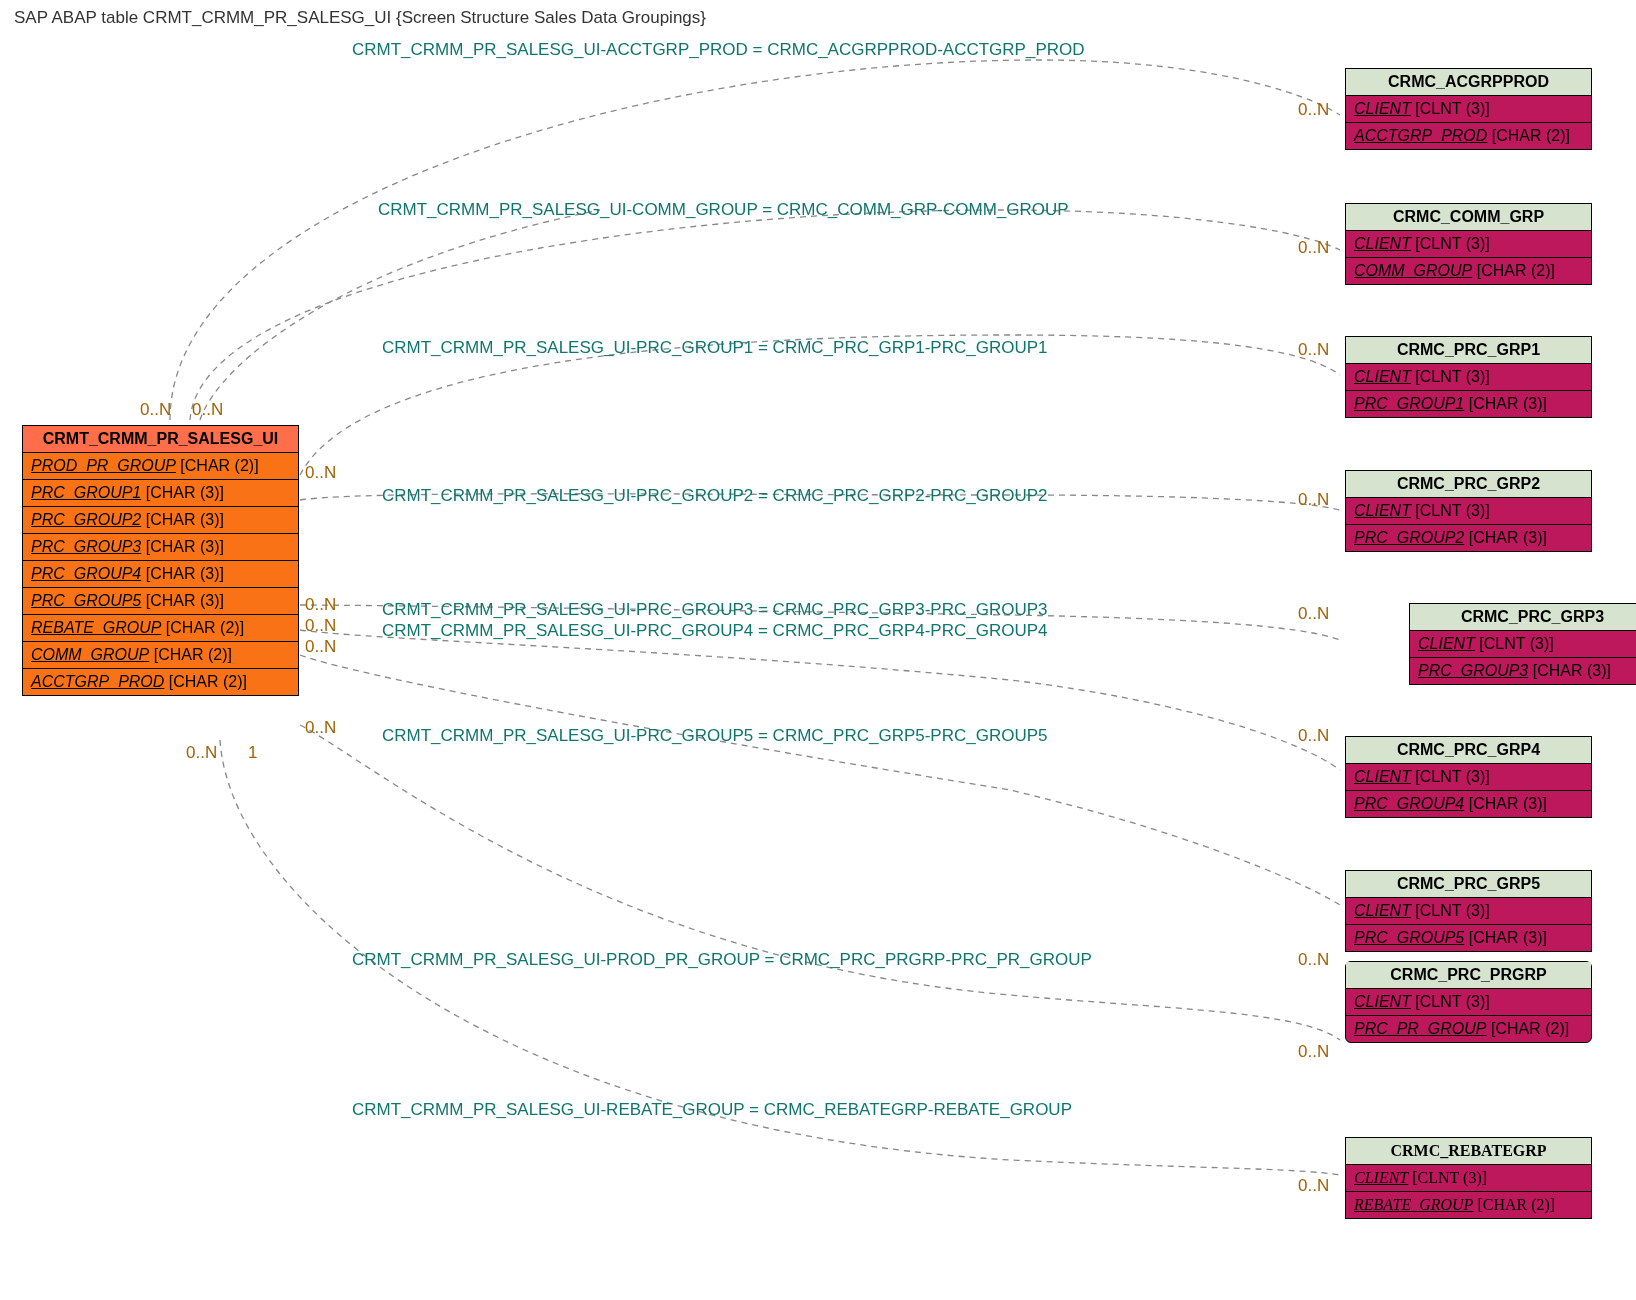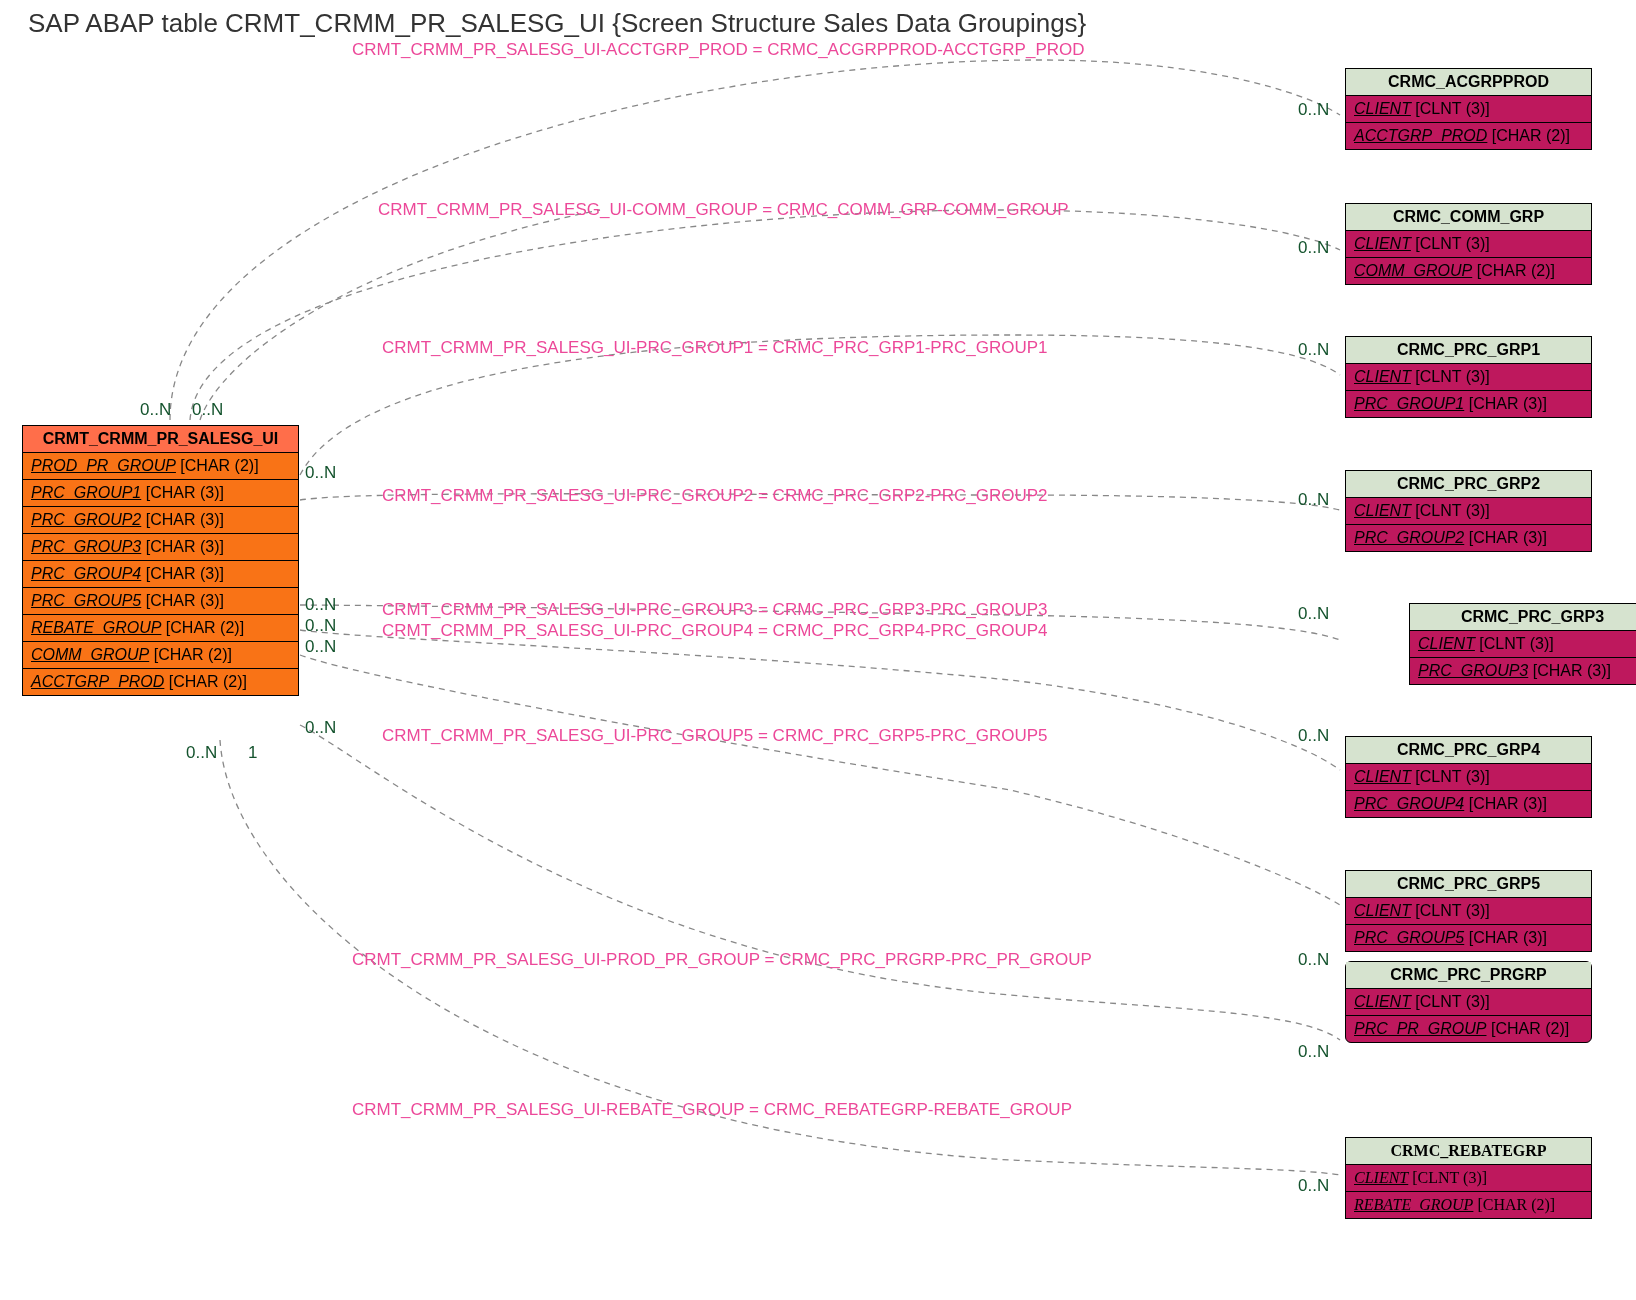--- a/index.html
+++ b/index.html
@@ -8,22 +8,22 @@
     font-family: Arial, sans-serif;
     background: #fff;
     width: 1636px;
     height: 1300px;
     position: relative;
     overflow: hidden;
   }
   .title {
     position: absolute;
     top: 8px;
-    left: 28px;
-    font-size: 26px;
+    left: 14px;
+    font-size: 17px;
     color: #333;
   }
   .entity {
     position: absolute;
     border: 1px solid #000;
     font-size: 16px;
   }
   .entity .hdr {
     font-weight: bold;
     text-align: center;
@@ -37,27 +37,27 @@
   .entity .row:last-child { border-bottom: none; }
   .entity .row .fn { font-style: italic; text-decoration: underline; }
   .entity .row .ft { }
   .main { background: #f97316; }
   .main .hdr { background: #ff6e4a; }
   .ref { background: #be185d; }
   .ref .hdr { background: #d6e3cf; }
   .rel-label {
     position: absolute;
     font-size: 17px;
-    color: #ec4899;
+    color: #0f766e;
     white-space: nowrap;
   }
   .card {
     position: absolute;
     font-size: 17px;
-    color: #14532d;
+    color: #a16207;
   }
   svg.lines {
     position: absolute;
     top: 0; left: 0;
     width: 1636px;
     height: 1300px;
     pointer-events: none;
   }
   svg.lines path {
     stroke: #888;

